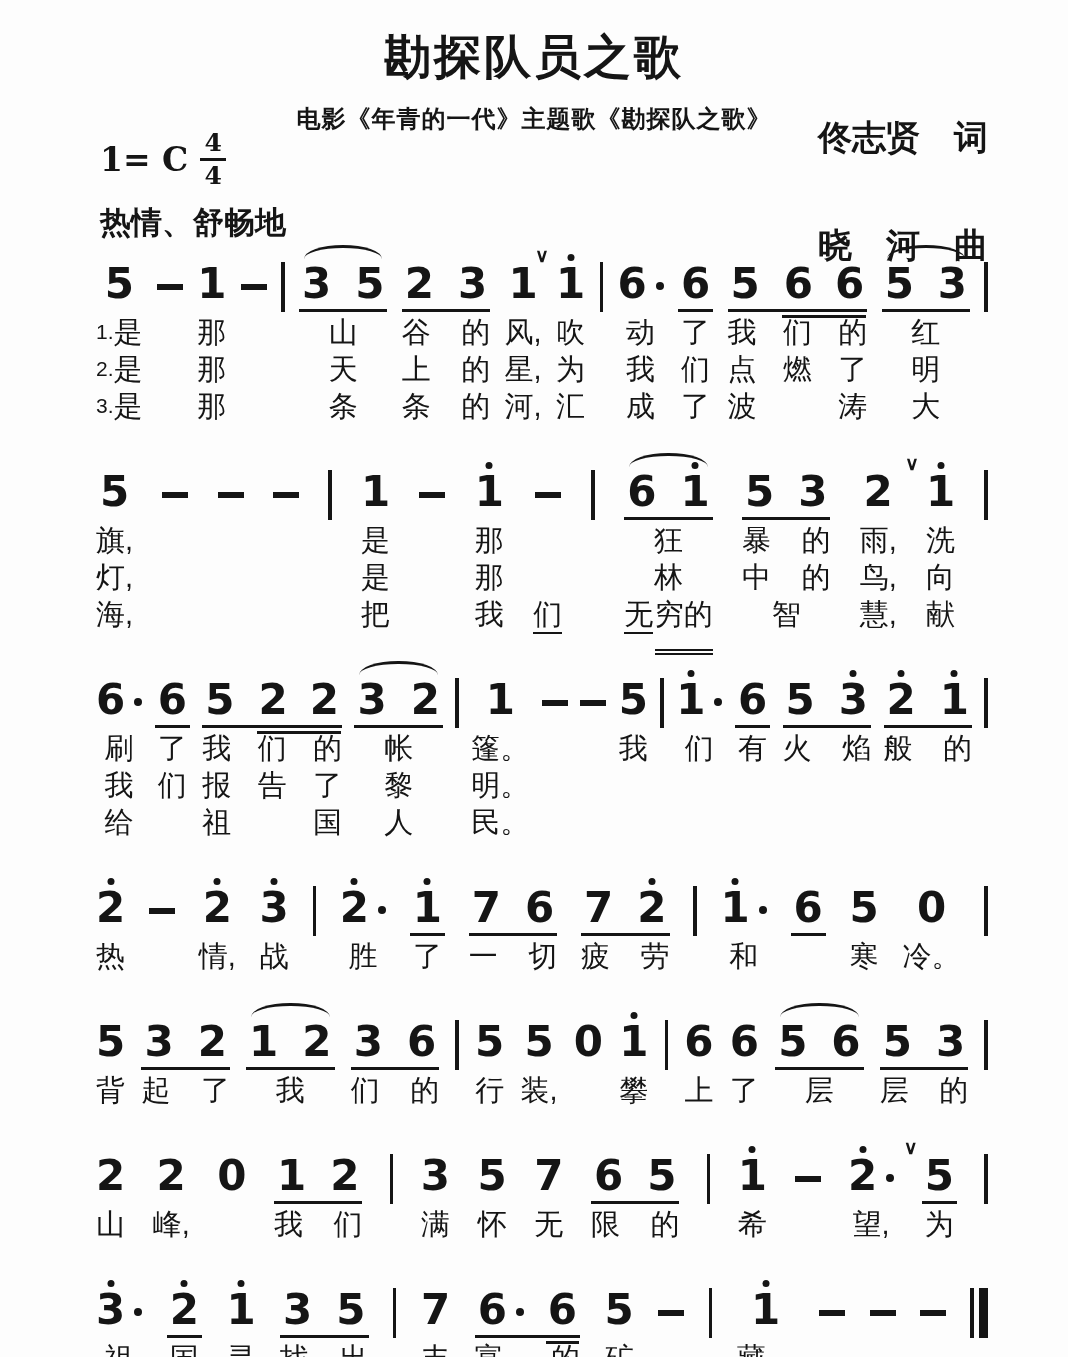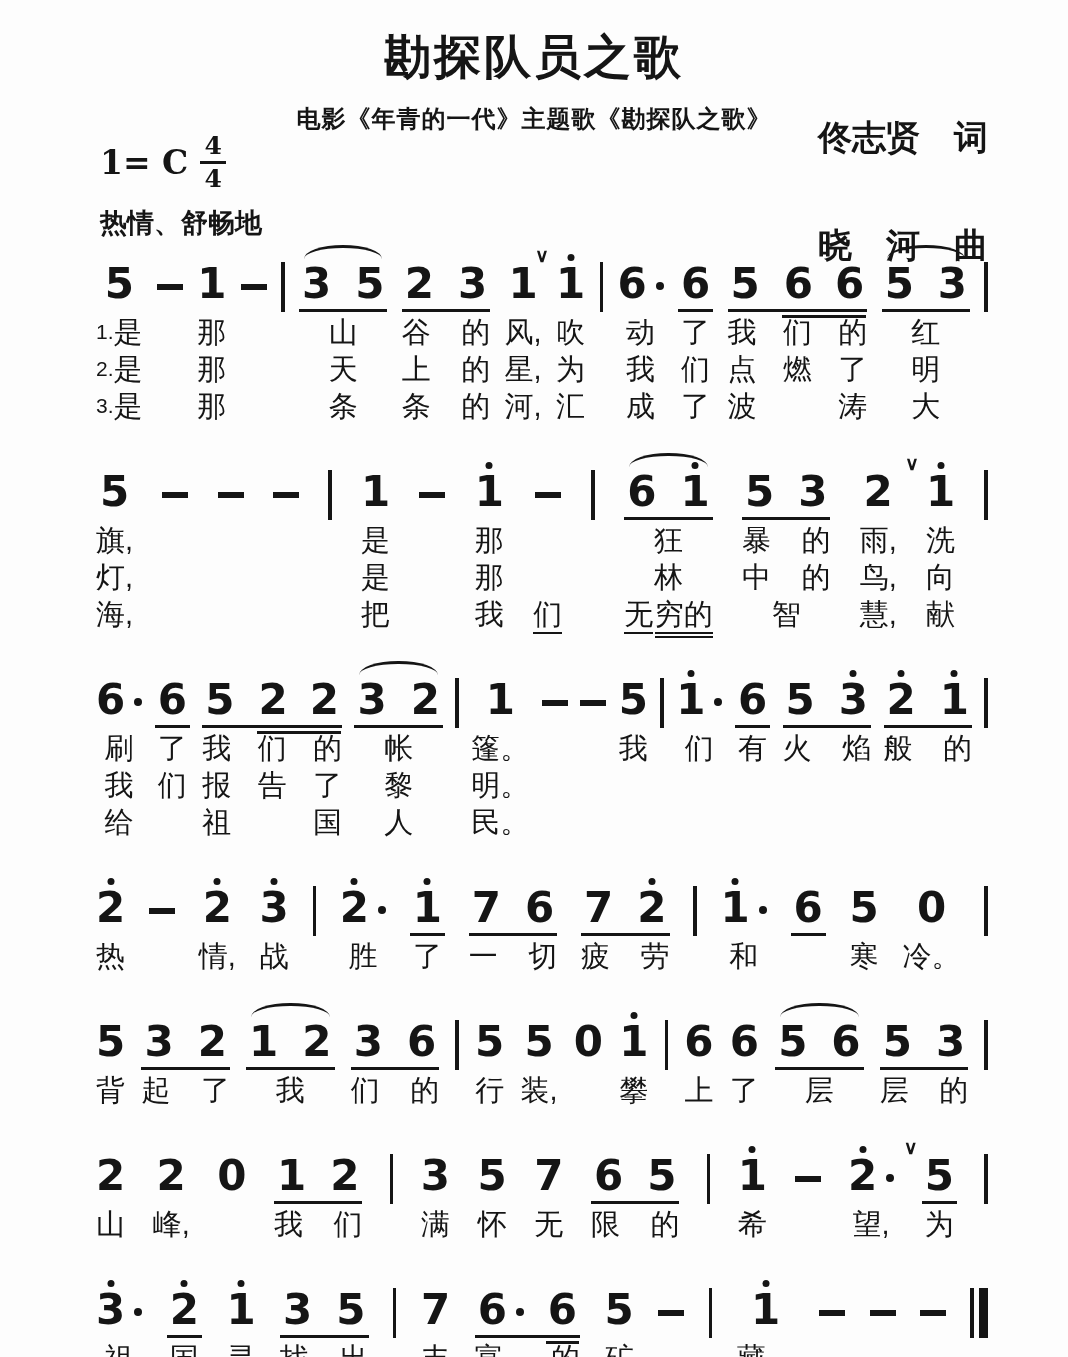--- a/index.html
+++ b/index.html
@@ -44,21 +44,21 @@
     display: inline-flex;
     flex-direction: column;
     align-items: center;
     font-family: "DejaVu Serif", serif;
     font-weight: bold;
     font-size: 25px;
     line-height: 1;
   }
   .frac-top { border-bottom: 3px solid #151515; padding: 0 4px 3px; }
   .frac-bot { padding-top: 2px; }
-  .tempo { font-size: 27px; font-weight: 600; margin-top: 14px; }
+  .tempo { font-size: 31px; font-weight: 600; margin-top: 14px; }
   .credits {
     font-size: 34px;
     font-weight: 600;
     line-height: 36px;
     white-space: pre;
     text-align: right;
     margin-top: 8px;
   }
   
   .score { margin: 6px 80px 0 96px; }
@@ -145,21 +145,21 @@
     line-height: 34px;
     display: flex;
     justify-content: space-between;
     align-items: flex-start;
     white-space: nowrap;
   }
   .lrow.center { justify-content: center; }
   .lseg { display: inline-block; }
   .lsm { font-size: 21px; line-height: 34px; }
   .lu1 { border-bottom: 2.5px solid #151515; padding-bottom: 1px; }
-  .lu2 { border-bottom: 2.5px solid #151515; padding-bottom: 1px; position: relative; }
+  .lu2 { border-bottom: 2.5px solid #151515; padding-bottom: 18px; position: relative; }
   .lu2::after {
     content: "";
     position: absolute;
     left: 0; right: 0;
     bottom: -6px; height: 2.5px;
     background: #151515;
   }
 </style>
 </head>
 <body>

